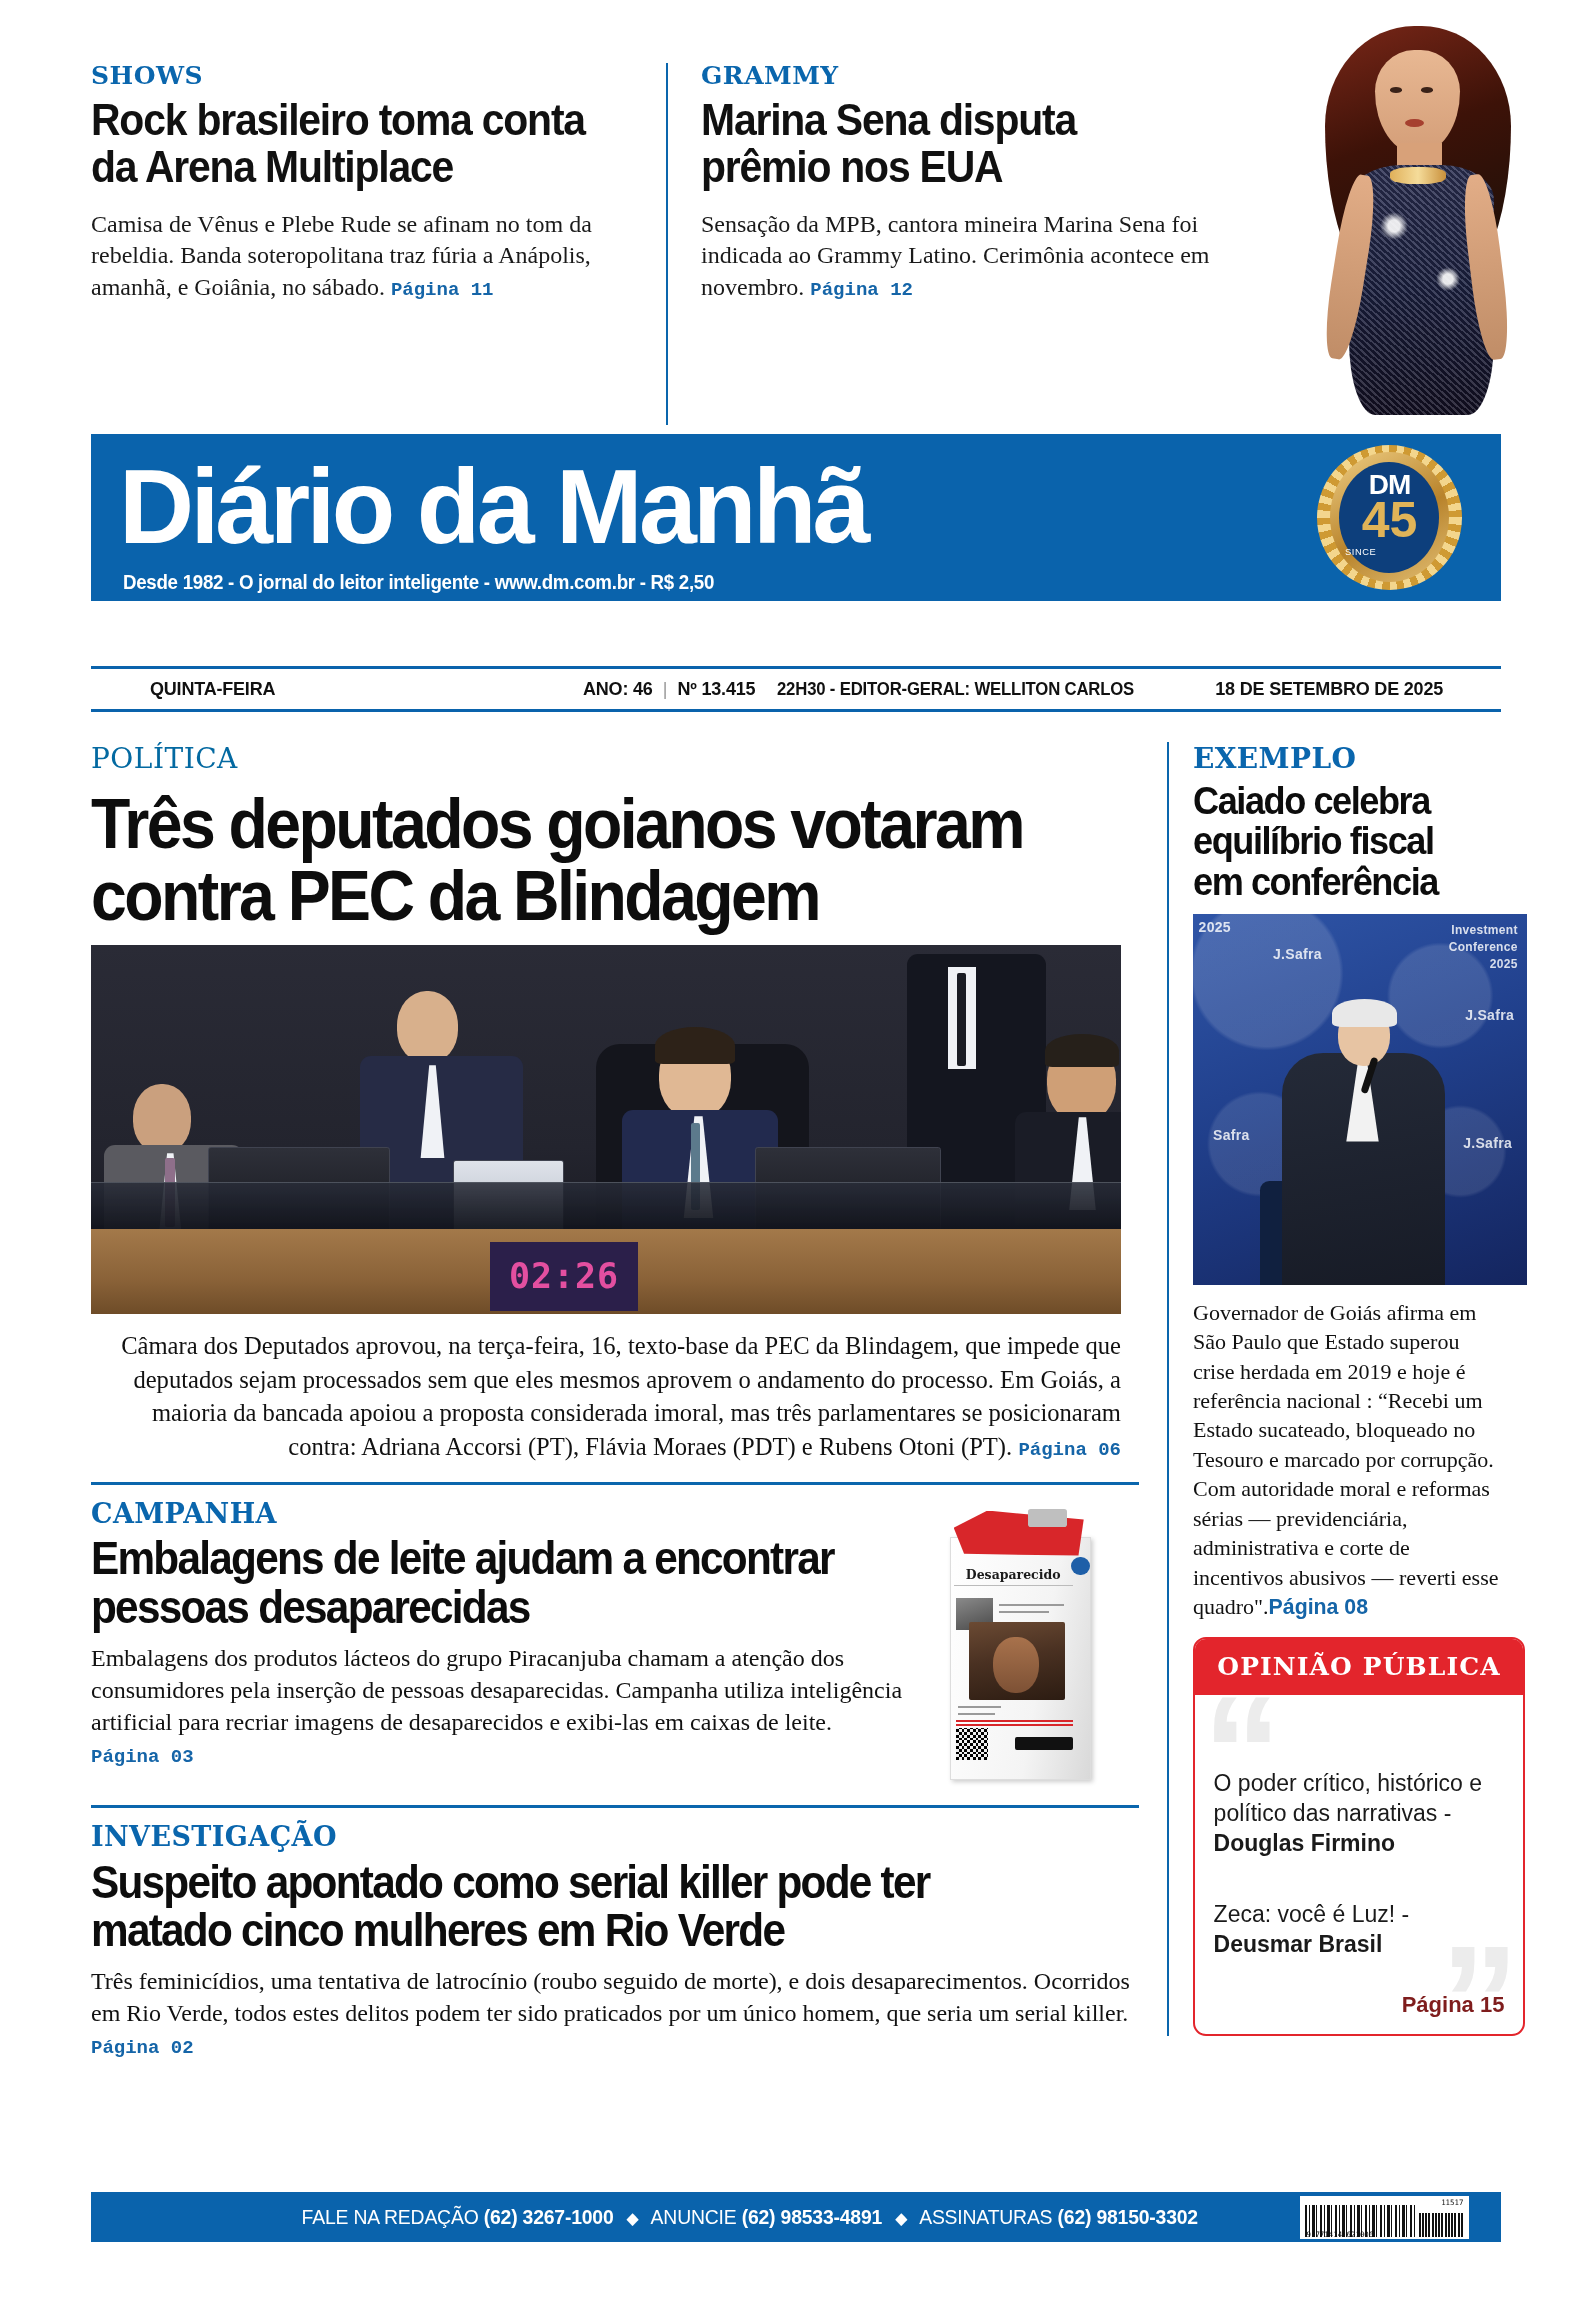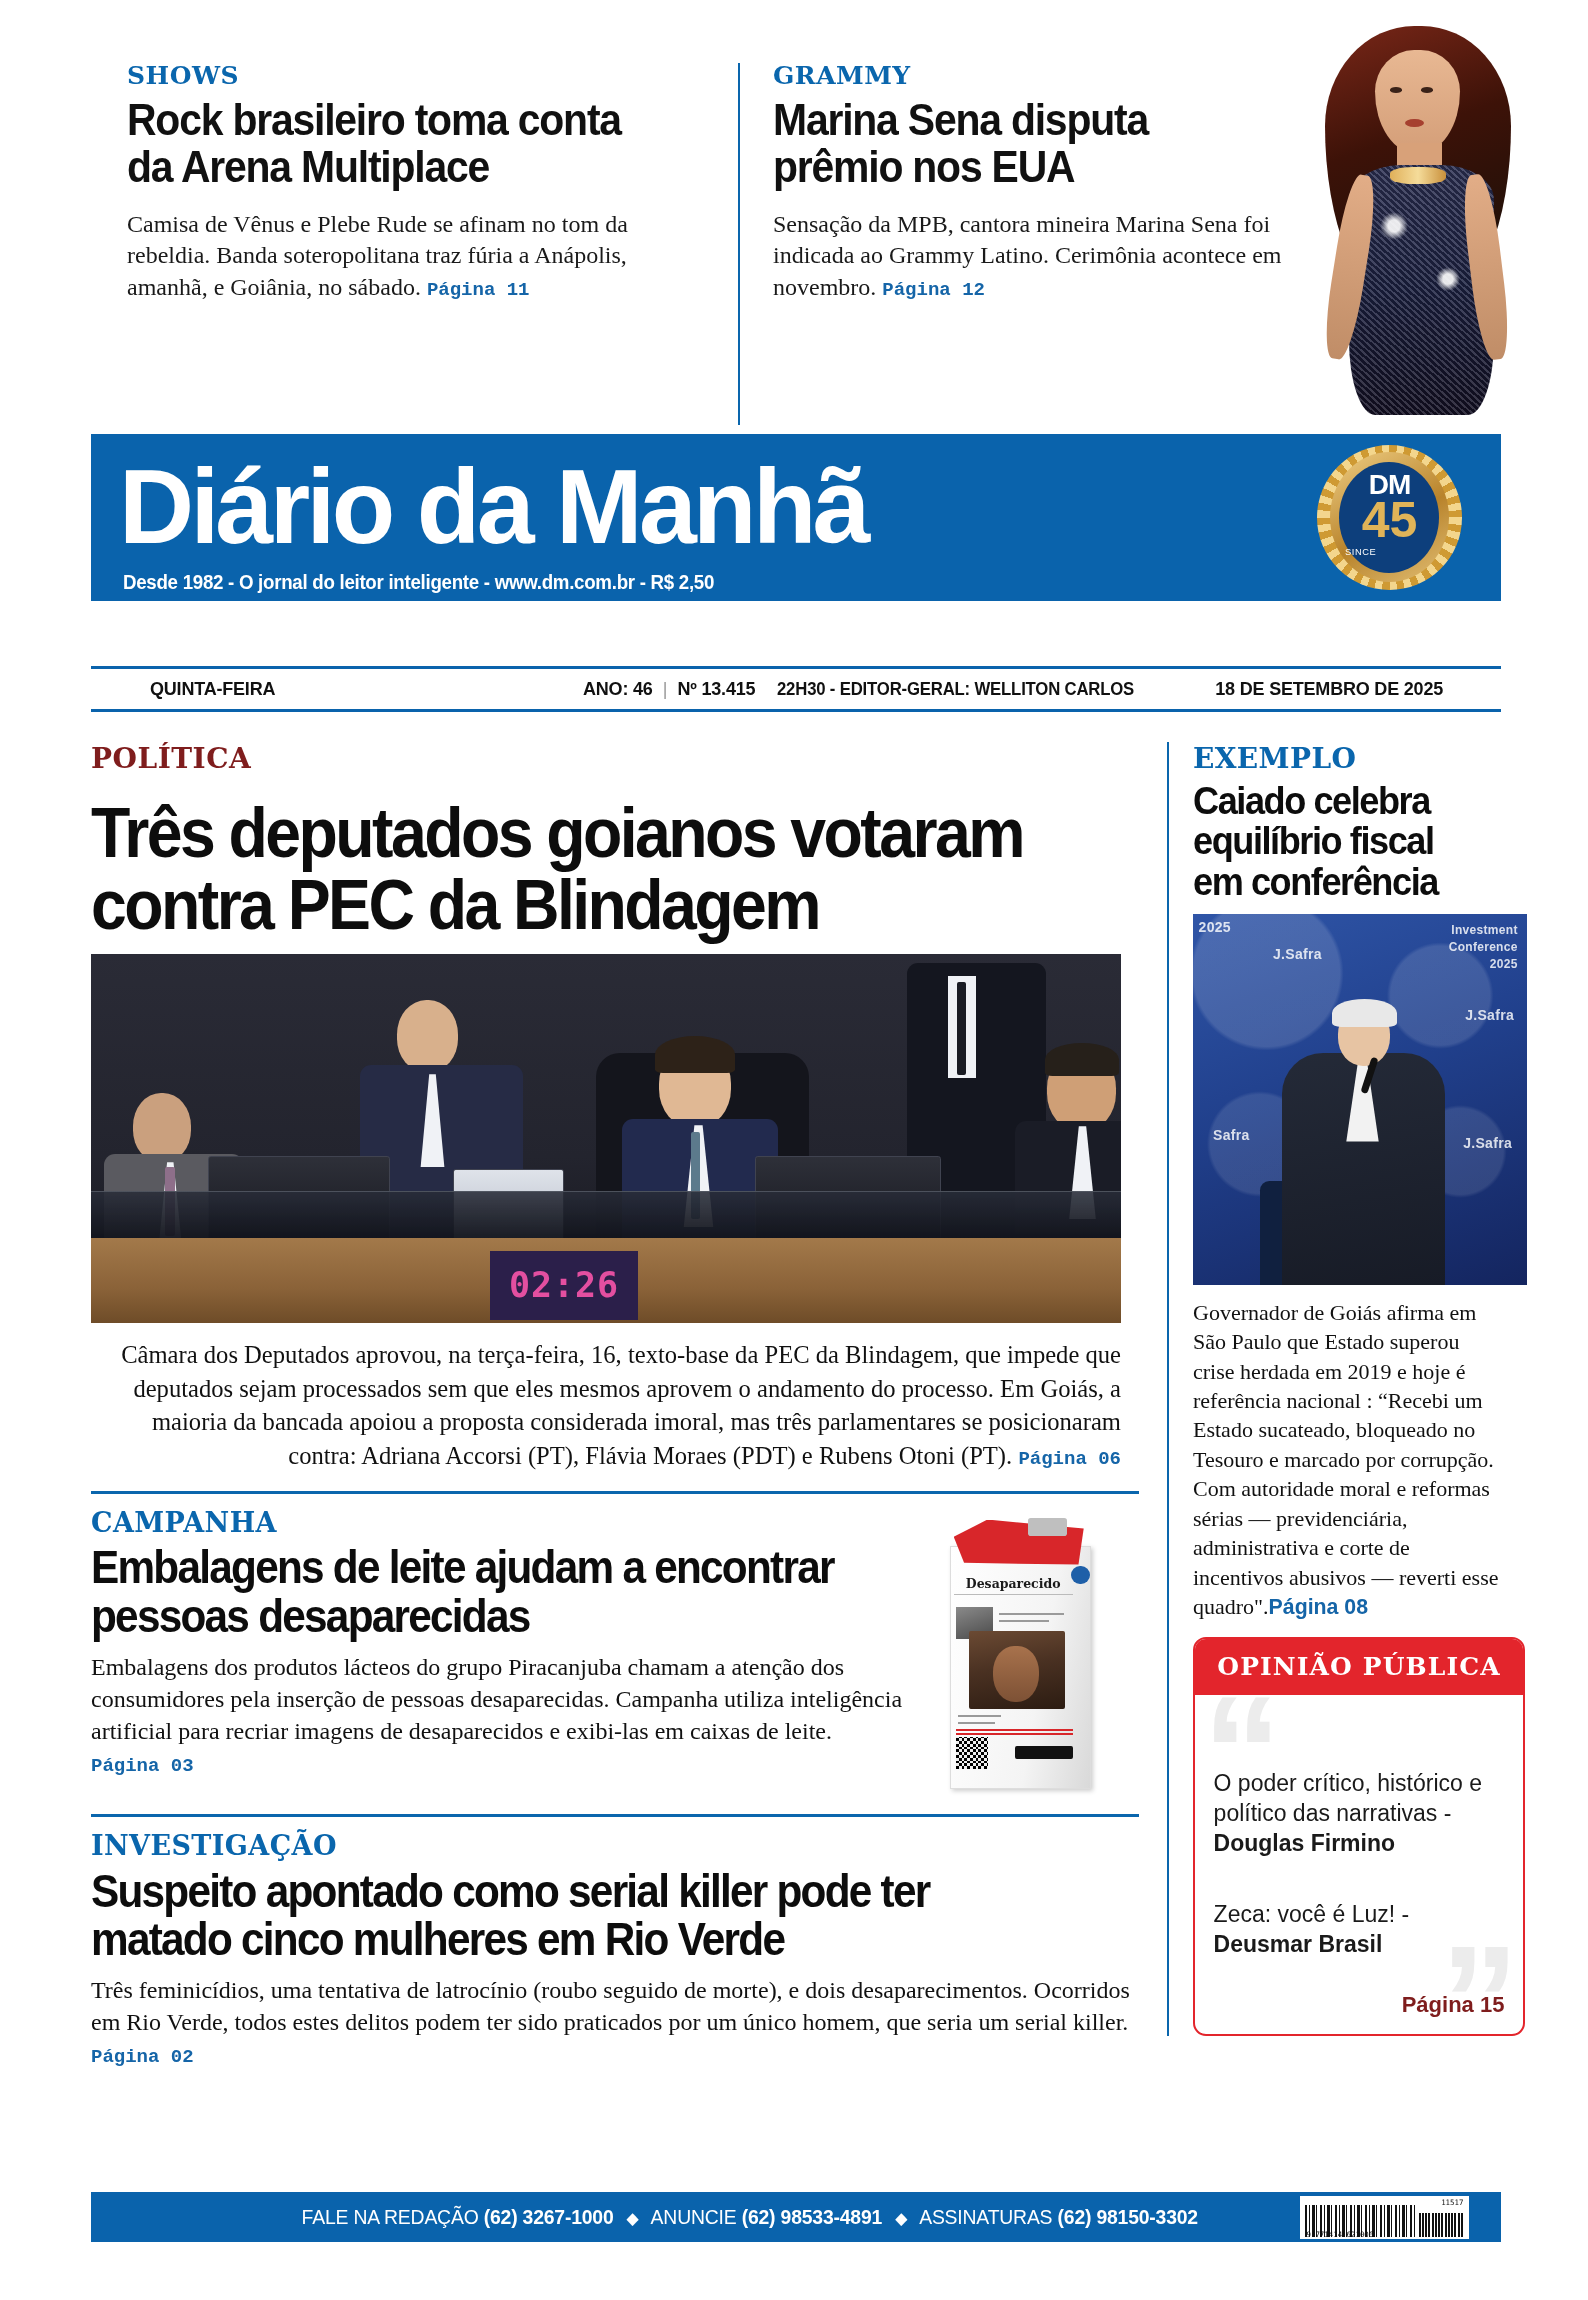--- a/index.html
+++ b/index.html
@@ -22,21 +22,20 @@
 
   
   .teaser-strip {
     position: absolute;
     left: 91px; top: 63px;
     width: 1224px; height: 362px;
     display: flex;
   }
   .teaser {
     position: relative;
-    margin-left: 36px;
   }
   .teaser-a { width: 575px; padding-right: 30px; }
   .teaser-b { width: 557px; padding-left: 33px; border-left: 2.8px solid #0a66ad; }
 
   .kicker {
     font-family: "DejaVu Serif", serif;
     font-weight: 700;
     color: #0a66ad;
     letter-spacing: 0.5px;
     font-size: 25px;
@@ -263,23 +262,23 @@
   .sidecol {
     position: absolute;
     left: 1167px; top: 742px;
     width: 334px;
     border-left: 2.8px solid #0a66ad;
     padding-left: 24px;
   }
 
   .lead-kicker {
     font-family: "DejaVu Serif", serif;
-    font-weight: 700; color: #7f1d1d;
+    font-weight: 400; color: #0369a1;
     font-size: 28px; letter-spacing: 0.5px;
-    margin-bottom: 22px;
+    margin-bottom: 13px;
   }
   .lead-head {
     font-family: "Liberation Sans", sans-serif;
     font-weight: 700; color: #0d0d0d;
     font-size: 70px; line-height: 1.03;
     letter-spacing: -2.8px;
     transform: scaleX(0.92); transform-origin: left top;
     margin-bottom: 13px;
   }
 

